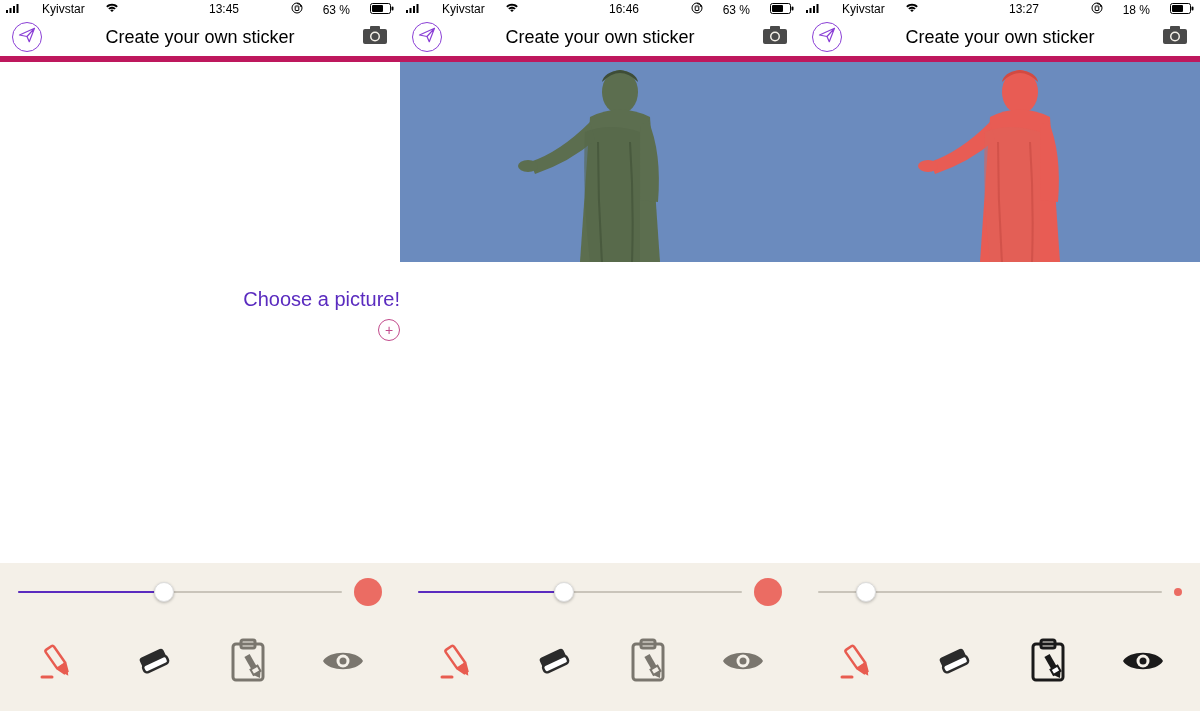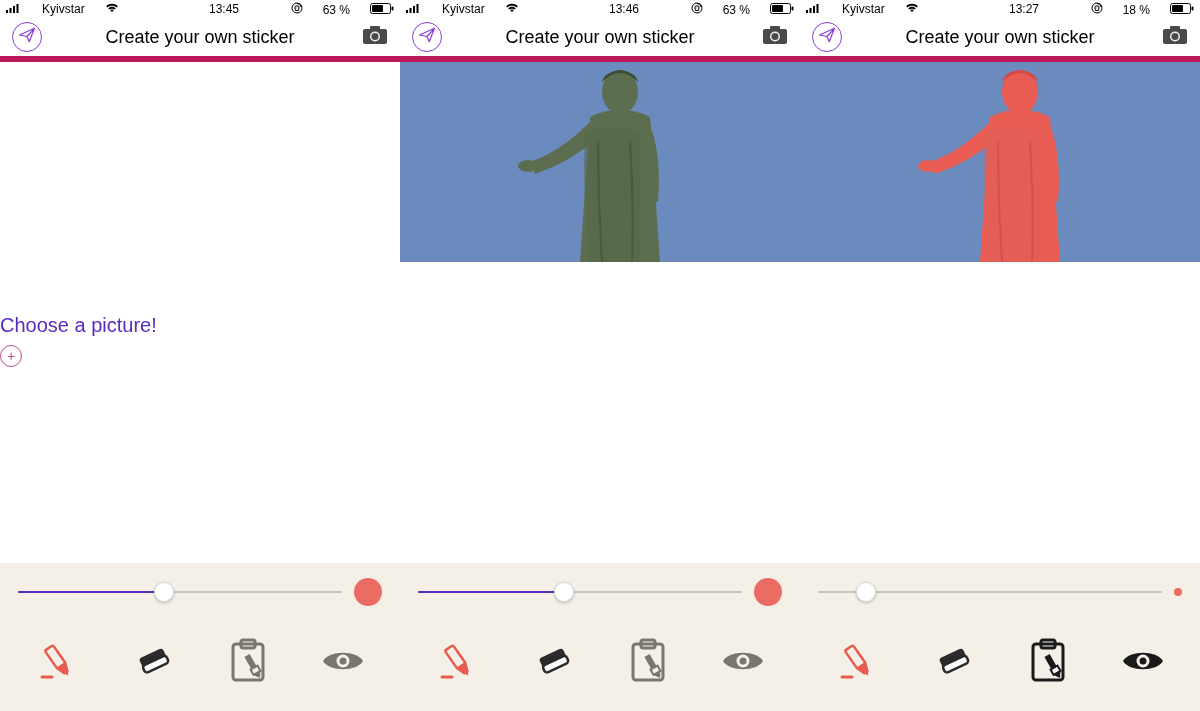--- a/index.html
+++ b/index.html
@@ -9,21 +9,21 @@
   
   .status { height: 18px; display: flex; align-items: center; justify-content: space-between; padding: 0 6px; font-size: 12px; color: #000; }
   .status .left, .status .right { display: flex; align-items: flex-end; gap: 20px; }
   .status .center { position: absolute; left: 50%; transform: translateX(-50%); font-weight: 400; margin-left: 24px; }
   
   .nav { height: 44px; display: flex; align-items: center; justify-content: space-between; padding: 0 12px; border-bottom: 6px solid #be185d; }
   .nav .title { position: absolute; left: 50%; transform: translateX(-50%); font-size: 18px; color: #000; }
   .circle-btn { width: 30px; height: 30px; border-radius: 50%; border: 1.5px solid #8B3FD6; display: flex; align-items: center; justify-content: center; }
   
   .content { flex: 1; position: relative; overflow: hidden; }
-  .choose { position: absolute; top: 252px; width: 100%; text-align: left; }
+  .choose { position: absolute; top: 226px; width: 100%; text-align: right; }
   .choose .label { color: #5A2BBF; font-size: 20px; margin-bottom: 8px; }
   .choose .plus { width: 22px; height: 22px; border: 1.5px solid #C24B8C; border-radius: 50%; display: inline-flex; align-items: center; justify-content: center; color: #C24B8C; font-size: 14px; }
   .sky { width: 400px; height: 200px; background: #6B8BBE; position: relative; overflow: hidden; }
   
   .toolbar { height: 148px; background: #F4F0E8; display: flex; flex-direction: column; }
   .slider-row { height: 58px; display: flex; align-items: center; padding: 0 18px; gap: 12px; }
   .slider { flex: 1; height: 20px; position: relative; }
   .track { position: absolute; top: 9px; left: 0; right: 0; height: 2px; background: #C9C4BA; border-radius: 2px; }
   .track-fill { position: absolute; top: 9px; left: 0; height: 2px; background: #5A2BBF; border-radius: 2px; }
   .thumb { position: absolute; top: 0; width: 20px; height: 20px; background: #fff; border: 1px solid #ddd; border-radius: 50%; box-shadow: 0 1px 3px rgba(0,0,0,.25); transform: translateX(-50%); }
@@ -148,21 +148,21 @@
               <rect x="0" y="7" width="2" height="3" fill="#000"></rect>
               <rect x="3.5" y="5" width="2" height="5" fill="#000"></rect>
               <rect x="7" y="3" width="2" height="7" fill="#000"></rect>
               <rect x="10.5" y="1" width="2" height="9" fill="#000"></rect>
             </svg></span>
       <span>Kyivstar</span>
       <span><svg width="14" height="11" viewBox="0 0 14 11">
               <path d="M7 10 L5.2 8.2 C6.2 7.2 7.8 7.2 8.8 8.2 Z M3.2 6.2 C5.3 4.1 8.7 4.1 10.8 6.2 L9.4 7.6 C8.1 6.3 5.9 6.3 4.6 7.6 Z M1.2 4.2 C4.4 1 9.6 1 12.8 4.2 L11.4 5.6 C9 3.2 5 3.2 2.6 5.6 Z" fill="#000"></path>
             </svg></span>
     </div>
-    <div class="center">13:46</div>
+    <div class="center">16:46</div>
     <div class="right">
       <span><svg width="12" height="12" viewBox="0 0 12 12">
               <circle cx="6" cy="6" r="5" fill="none" stroke="#000" stroke-width="1"></circle>
               <path d="M6 1.5 A4.5 4.5 0 0 1 10.3 5" fill="none" stroke="#000" stroke-width="1"></path>
               <path d="M10.3 5 L9 4 L11 3.5 Z" fill="#000"></path>
               <rect x="4.2" y="4" width="3.6" height="4.5" rx="0.5" fill="none" stroke="#000" stroke-width="1"></rect>
               <circle cx="6" cy="5.2" r="0.4" fill="#000"></circle>
             </svg></span>
       <span>63 %</span>
       <span><svg width="24" height="11" viewBox="0 0 24 11">

